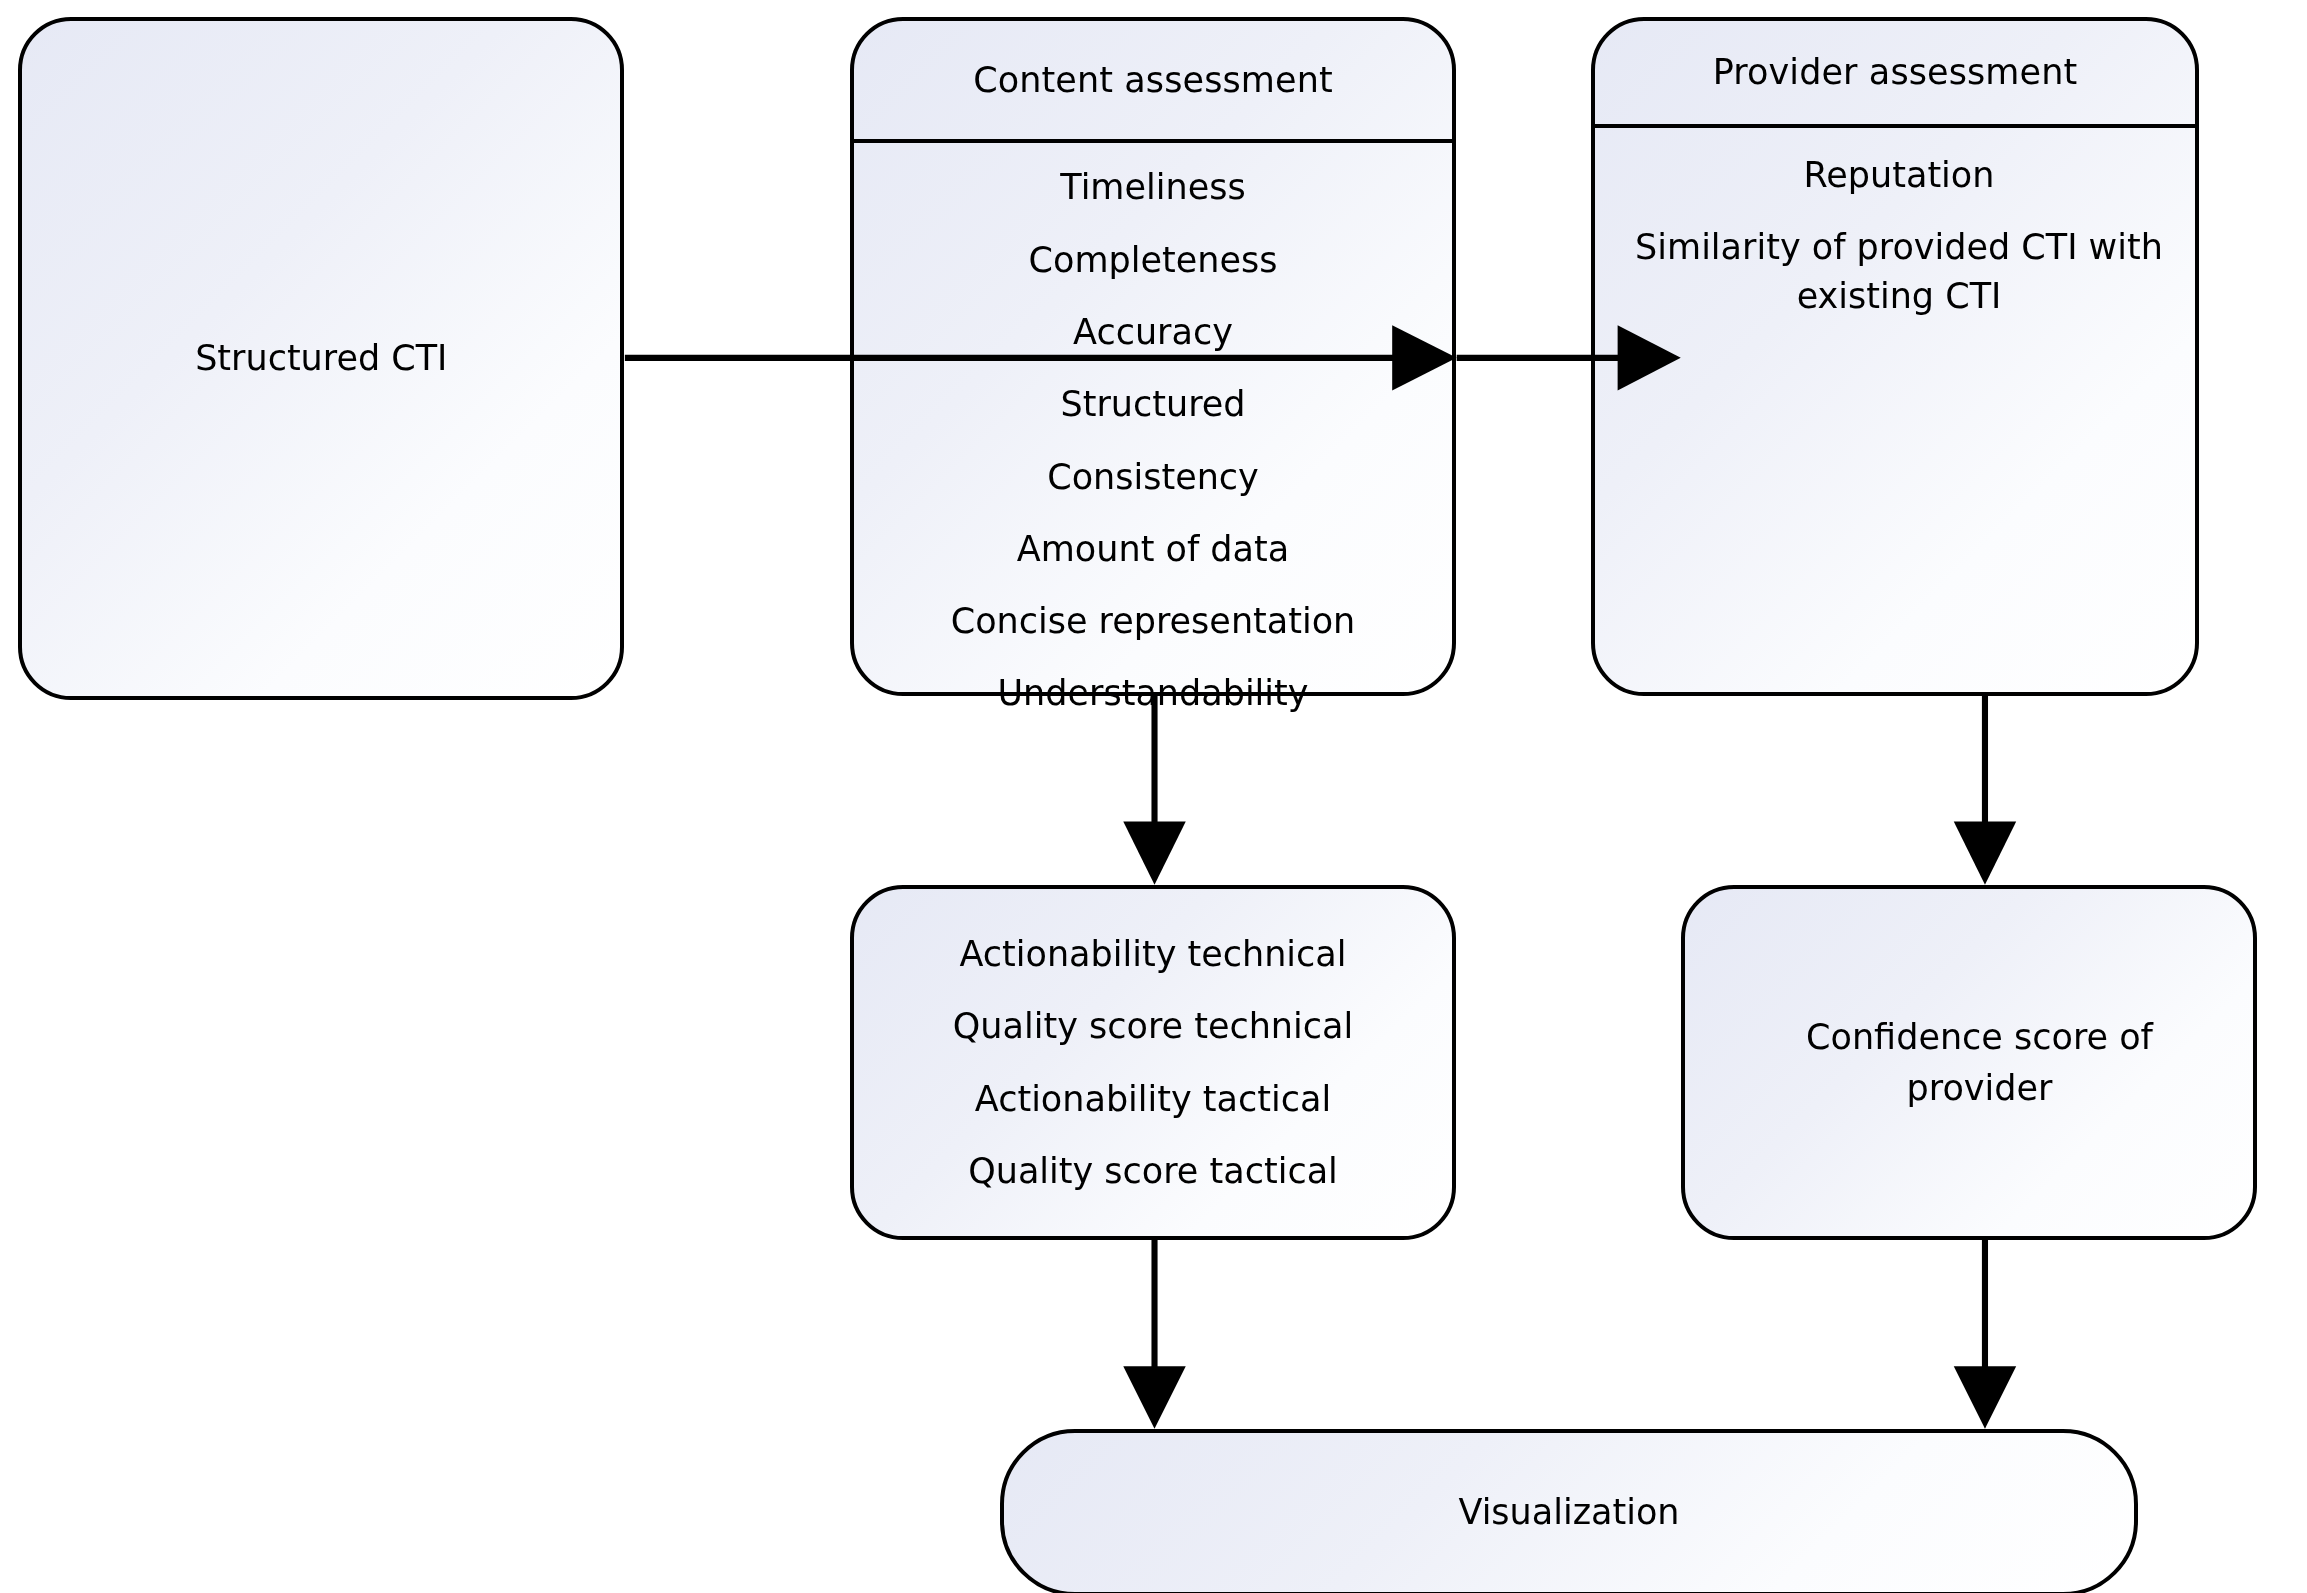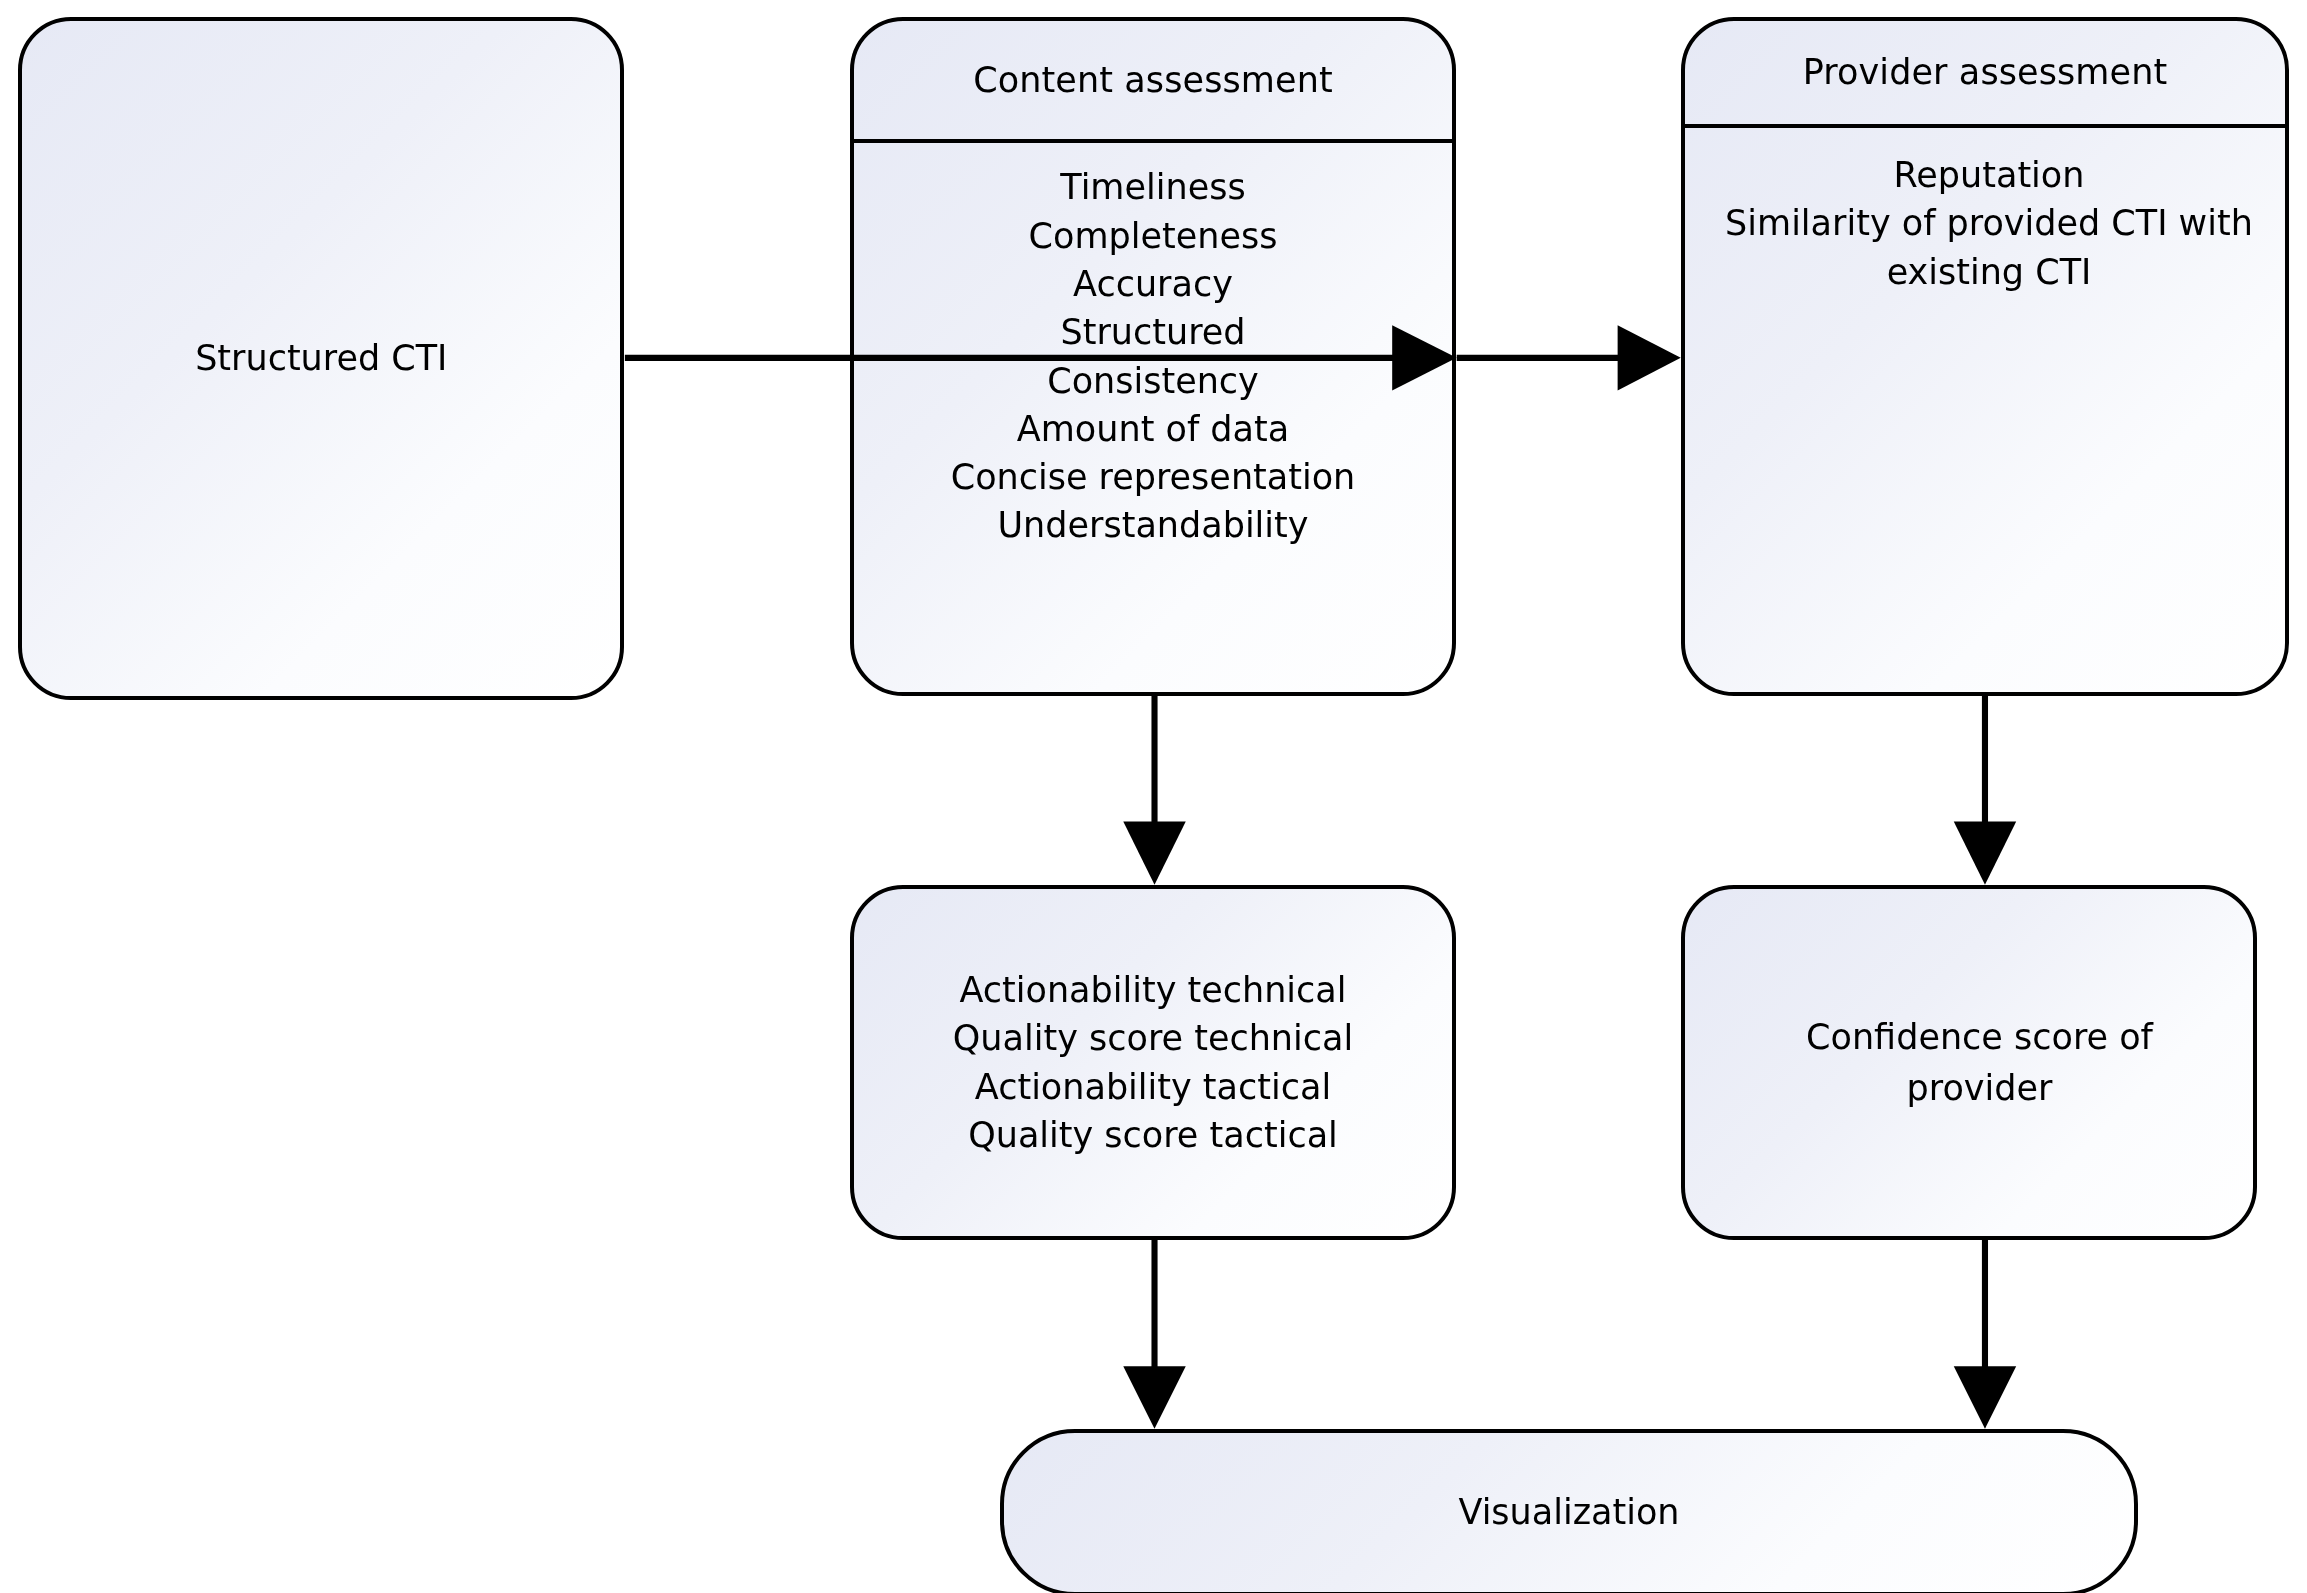--- a/index.html
+++ b/index.html
@@ -40,20 +40,21 @@
     justify-content: center;
     text-align: right;
   }
   .node-body {
     flex: 1 1 auto;
     display: flex;
     flex-direction: column;
     align-items: center;
     justify-content: flex-start;
     text-align: center;
+    gap: 24px;
   }
   .node-body.center {
     justify-content: center;
   }
   .title-text {
     font-size: 35px;
     color: #000000;
     letter-spacing: 0.1px;
     line-height: 1.1;
   }
@@ -79,21 +80,21 @@
     left: 18.3px; top: 17px; width: 606px; height: 683px;
     align-items: center; justify-content: center;
   }
   #node-content-assessment {
     left: 850px; top: 17px; width: 606px; height: 679px;
   }
   #node-content-assessment .node-header { height: 118px; }
   #node-content-assessment .node-body { padding-top: 20.4px; }
 
   #node-provider-assessment {
-    left: 1681px; top: 17px; width: 608px; height: 679px;
+    left: 1591px; top: 17px; width: 608px; height: 679px;
   }
   #node-provider-assessment .node-header { height: 103px; }
   #node-provider-assessment .node-body { padding-top: 23px; margin-left: 8px; }
 
   #node-actionability {
     left: 850px; top: 885px; width: 606px; height: 355px;
   }
   #node-actionability .node-body { justify-content: center; }
 
   #node-confidence {

